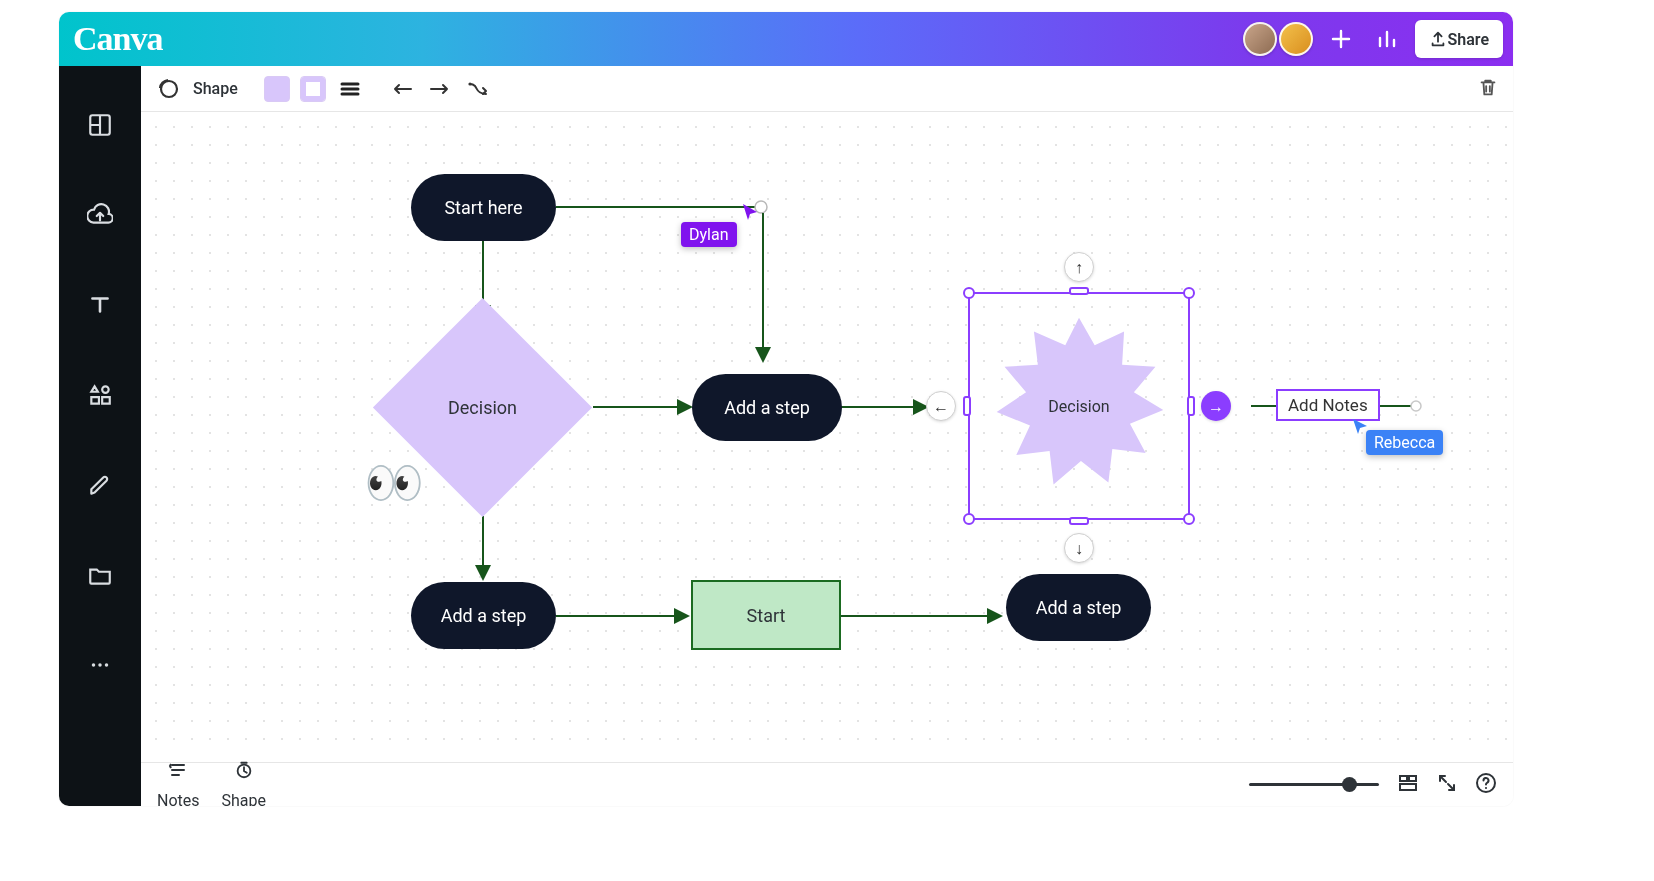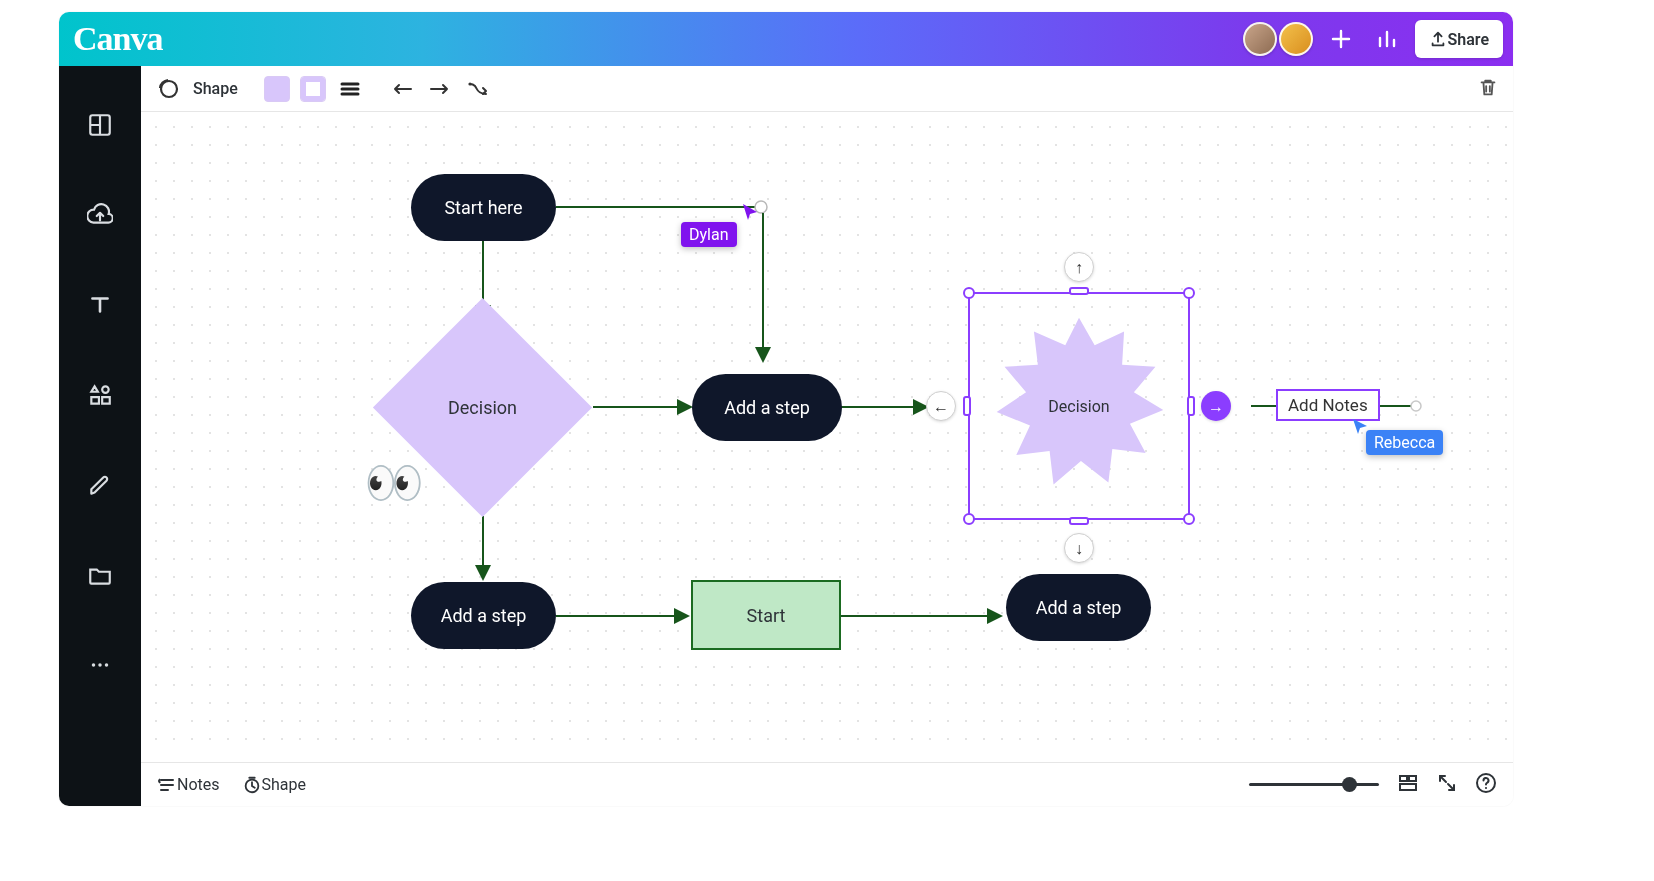--- a/index.html
+++ b/index.html
@@ -62,21 +62,21 @@
   .arrow-circ.purple { background:#8b3dff; color:#fff; border:none; }
   .text-box { position:absolute; border:2px solid #8b3dff; background:#fff; color:#333; font-size:17px; padding:4px 10px; }
   .cursor-tag { position:absolute; padding:3px 8px; border-radius:4px; font-size:16px; color:#fff; box-shadow:0 2px 6px rgba(0,0,0,.25); }
   .cursor-tag.dylan { background:#8013ee; }
   .cursor-tag.reb { background:#3b82f6; }
   .footer {
     position:absolute; left:82px; right:0; bottom:0; height:44px;
     background:#fff; border-top:1px solid #e6e6e6;
     display:flex; align-items:center; padding:0 16px; gap:22px; color:#2e3338;
   }
-  .footer .grp { display:flex; align-items:center; gap:0; cursor:pointer; font-size:16px;}
+  .footer .grp { display:flex; align-items:center; gap:11px; cursor:pointer; font-size:16px;flex-direction:column;}
   .footer-right { margin-left:auto; display:flex; align-items:center; gap:18px;}
   .zoom-track { width:130px; height:3px; background:#2e3338; border-radius:2px; position:relative; }
   .zoom-thumb { position:absolute; right:22px; top:-6px; width:15px; height:15px; background:#2e3338; border-radius:50%; }
   svg line, svg path.arrow { stroke:#17551b; stroke-width:2; fill:none;}
   .eyes { position:absolute; font-size:44px; transform: scale(1.1,1); }
 </style>
 </head>
 <body>
 
 <div class="frame">

